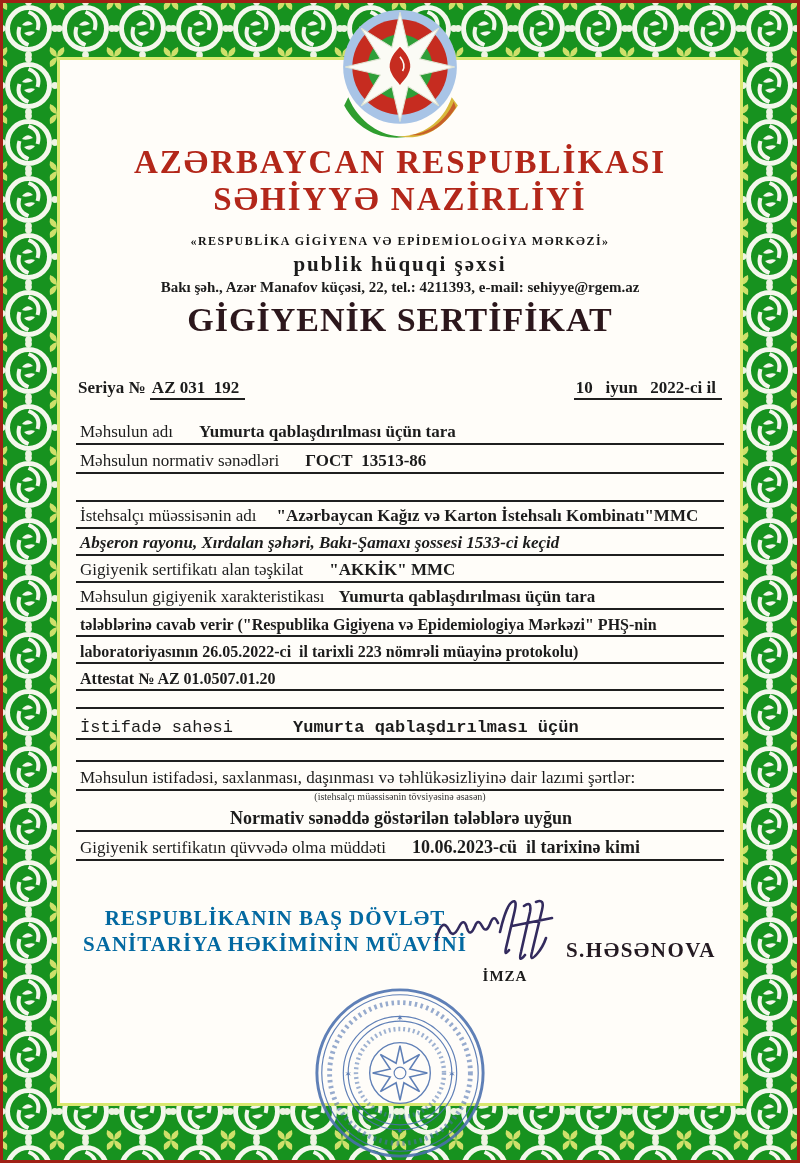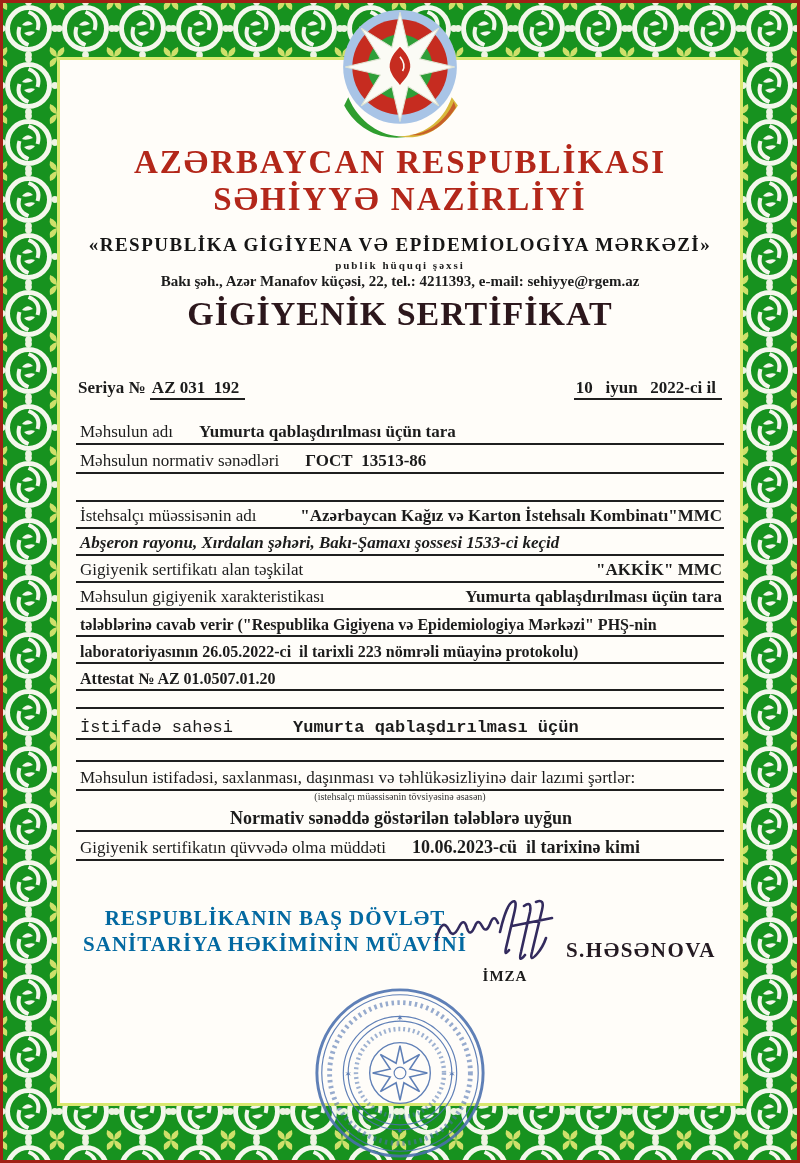--- a/index.html
+++ b/index.html
@@ -18,38 +18,38 @@
     background:#fffdf9;overflow:hidden;
     font-family:"Liberation Serif","DejaVu Serif",serif;color:var(--ink);
   }
   .border-svg{position:absolute;inset:0;z-index:1;}
   .emblem{position:absolute;left:334px;top:4px;width:132px;height:136px;z-index:3;}
   .content{position:absolute;left:60px;top:60px;width:680px;height:1043px;z-index:2;}
 
   .hdr{ text-align:center; }
   .t-red{color:var(--title-red);font-weight:bold;font-size:33px;letter-spacing:2px;line-height:1.12;}
   .hdr .t1{margin-top:84px;}
-  .center-name{margin-top:16px;font-weight:bold;font-size:19px;letter-spacing:1.5px;color:#161616;}
-  .legal{font-weight:bold;font-size:11px;letter-spacing:2px;margin-top:3px;}
+  .center-name{margin-top:16px;font-weight:bold;font-size:12px;letter-spacing:1.5px;color:#161616;}
+  .legal{font-weight:bold;font-size:21px;letter-spacing:2px;margin-top:3px;}
   .addr{font-weight:bold;font-size:15px;margin-top:2px;}
   .doc-title{margin-top:5px;font-weight:bold;font-size:34px;letter-spacing:1px;color:var(--doc-dark);}
 
   .serial-row{
     position:absolute;left:18px;right:18px;top:318px;
     display:flex;justify-content:space-between;font-size:17px;font-weight:bold;
   }
   .u{border-bottom:2px solid var(--line);padding:0 6px 1px 2px;}
 
   .rows{position:absolute;left:16px;right:16px;top:356px;font-size:17px;}
   .frow{display:flex;align-items:flex-end;border-bottom:2px solid var(--line);
         min-height:26px;padding:0 2px 1px 4px;white-space:nowrap;overflow:hidden;}
   .frow .lbl{font-weight:normal;}
   .frow .val{font-weight:bold;margin-left:26px;}
   .g2{margin-top:26px;border-top:2px solid var(--line);}
-  .g2 .frow{min-height:24px;justify-content:space-between;}
+  .g2 .frow{min-height:24px;}
   .boldline{font-weight:bold;font-size:16px;}
   .italicline{font-style:italic;font-weight:bold;}
   .g3{margin-top:16px;border-top:2px solid var(--line);}
   .g3 .frow{min-height:28px;font-family:Liberation Mono, monospace;}
   .g4{margin-top:20px;border-top:2px solid var(--line);}
   .note-row{font-size:10px;text-align:center;color:#333;min-height:12px;line-height:12px;}
   .center-row{justify-content:center;font-weight:bold;font-size:18px;}
   .validity .val{font-size:18px;}
 
   .sign-block{position:absolute;left:10px;top:845px;width:410px;text-align:center;

